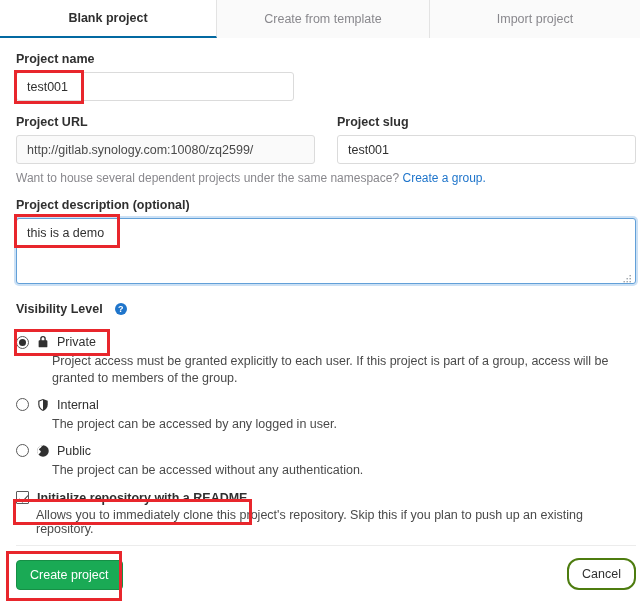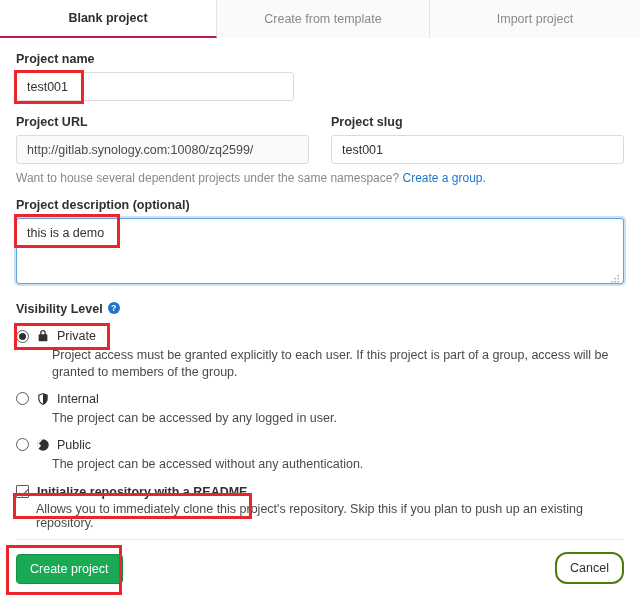--- a/index.html
+++ b/index.html
@@ -32,26 +32,26 @@
     cursor: pointer;
     user-select: none;
   }
   .tab.t1 { width: 217px; }
   .tab.t2 { width: 213px; }
   .tab.t3 { width: 210px; border-right: none; }
   .tab.active {
     background: #ffffff;
     color: #303030;
     font-weight: bold;
-    border-bottom: 2px solid #be185d;
+    border-bottom: 2px solid #0369a1;
   }
 
   
   .form {
-    padding: 14px 16px 0 16px;
+    padding: 14px 4px 0 16px;
     position: relative;
   }
 
   .label {
     font-size: 12.5px;
     font-weight: bold;
     color: #303030;
     margin-bottom: 6px;
     display: block;
   }
@@ -109,23 +109,23 @@
     right: 4px; bottom: 4px;
     width: 9px; height: 9px;
     pointer-events: none;
   }
 
   
   .vis-title {
     font-size: 12.5px;
     font-weight: bold;
     display: flex;
-    align-items: flex-start;
-    gap: 5px;
-    margin-bottom: 10px;
+    align-items: center;
+    gap: 12px;
+    margin-bottom: 16px;
   }
   .help-icon {
     width: 12px; height: 12px;
     border-radius: 50%;
     background: #1f75cb;
     color: #fff;
     font-size: 9px;
     font-weight: bold;
     display: inline-flex;
     align-items: center;

